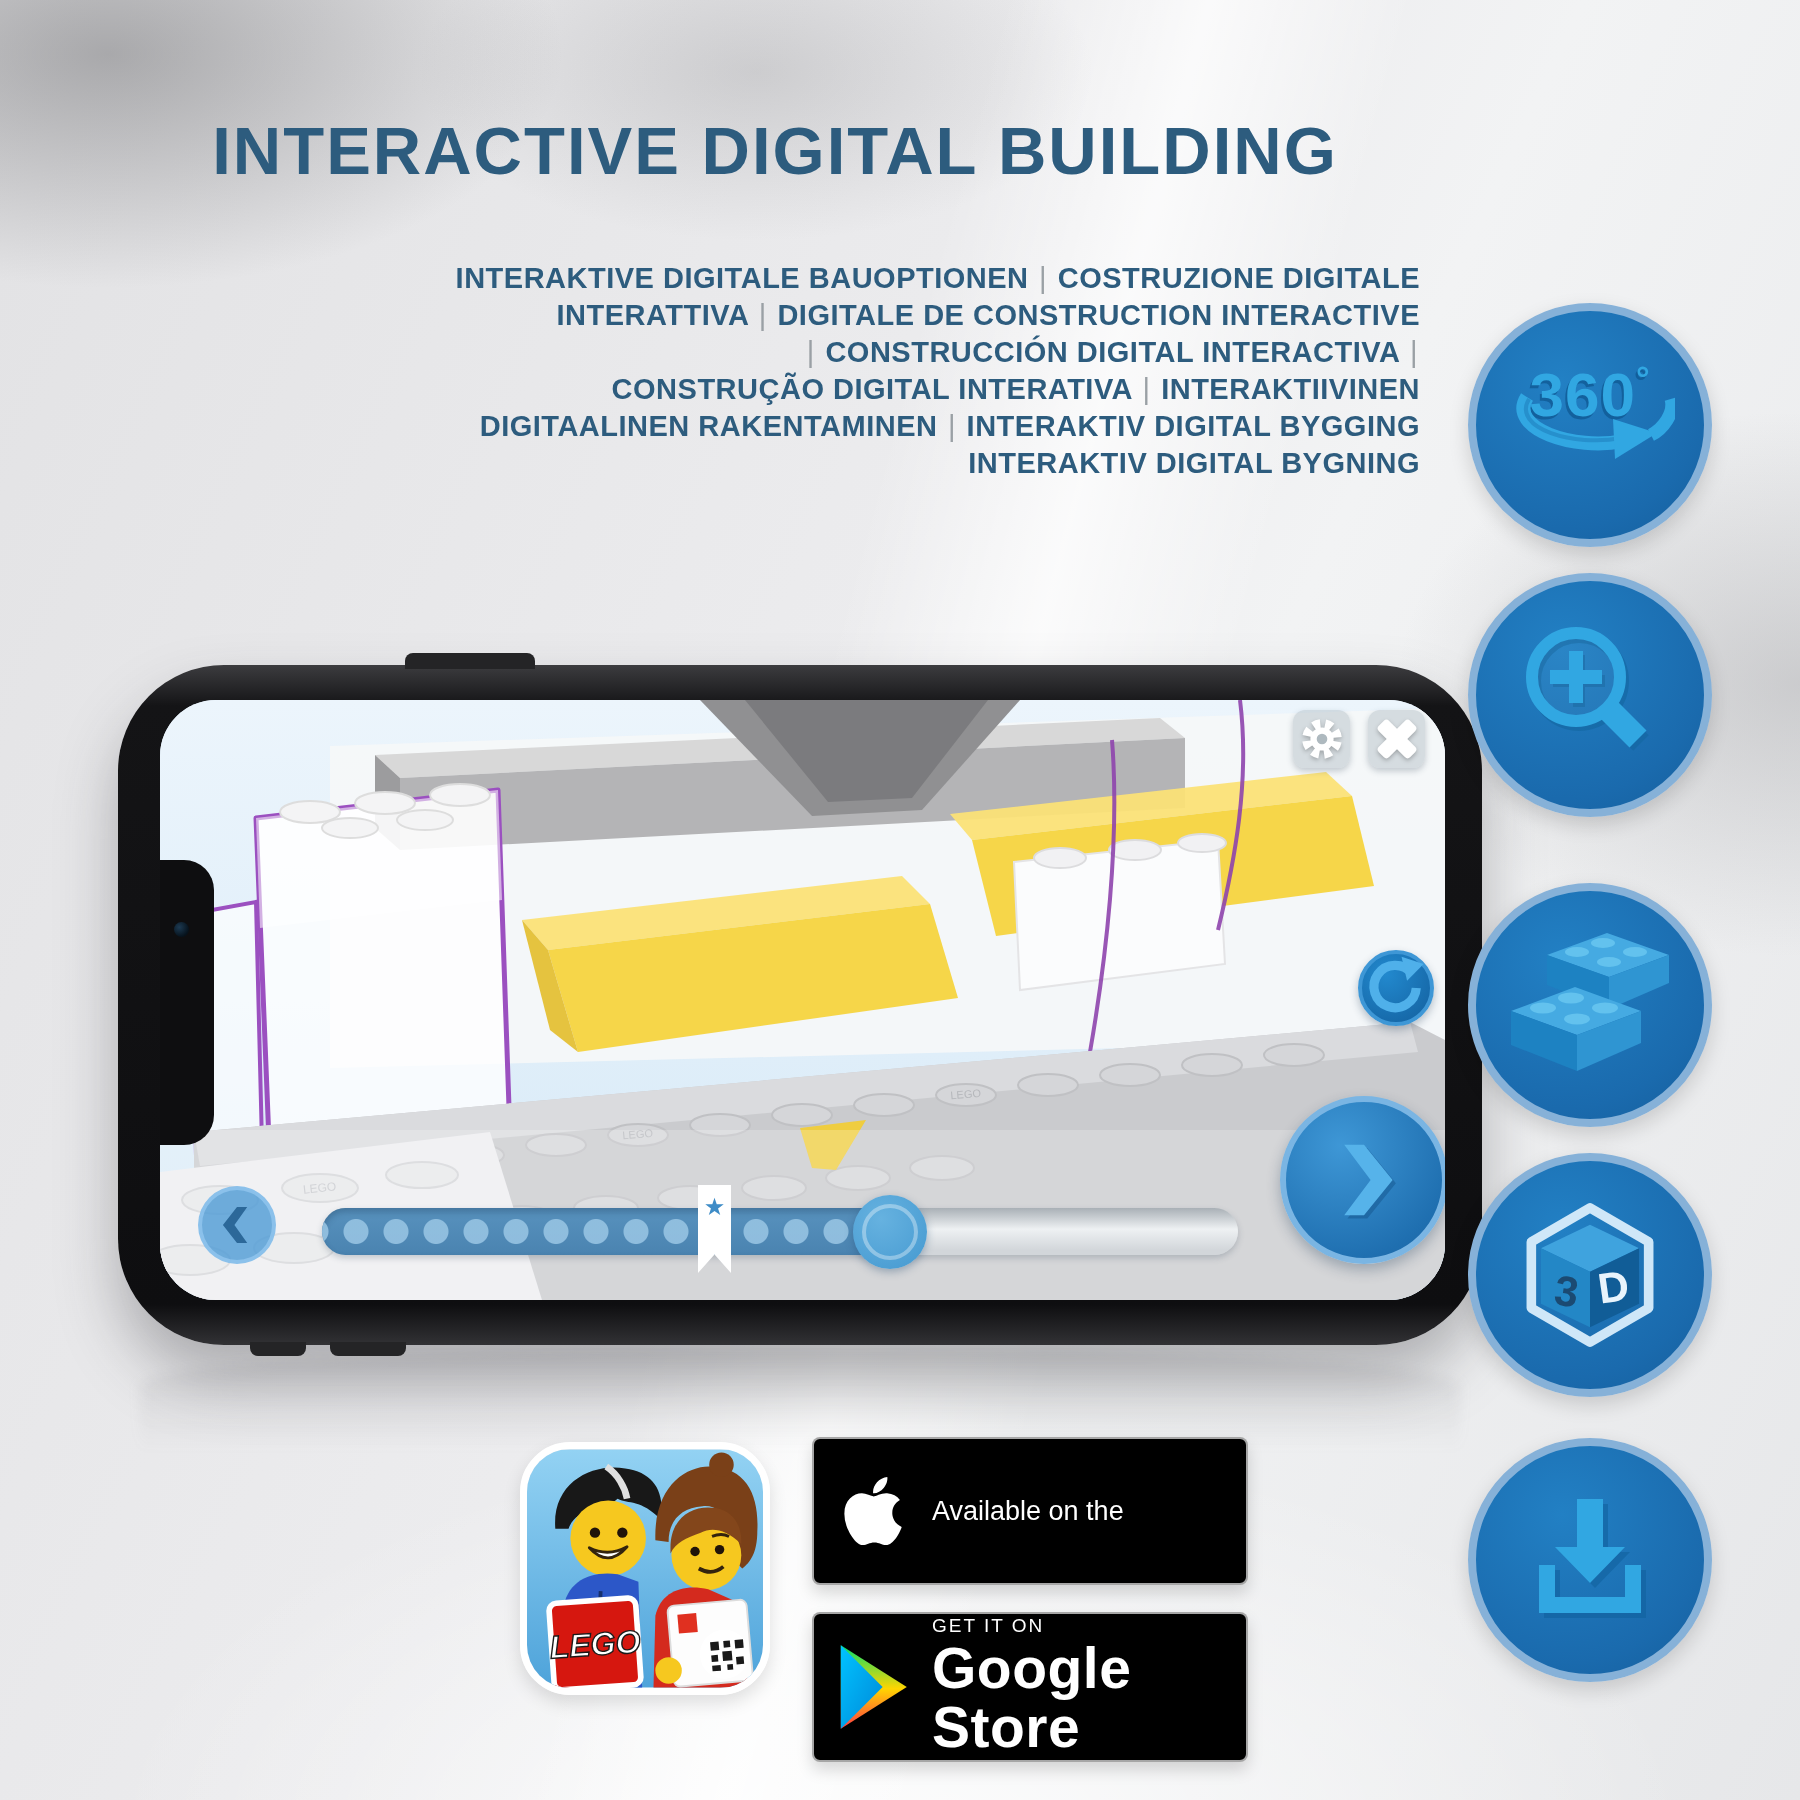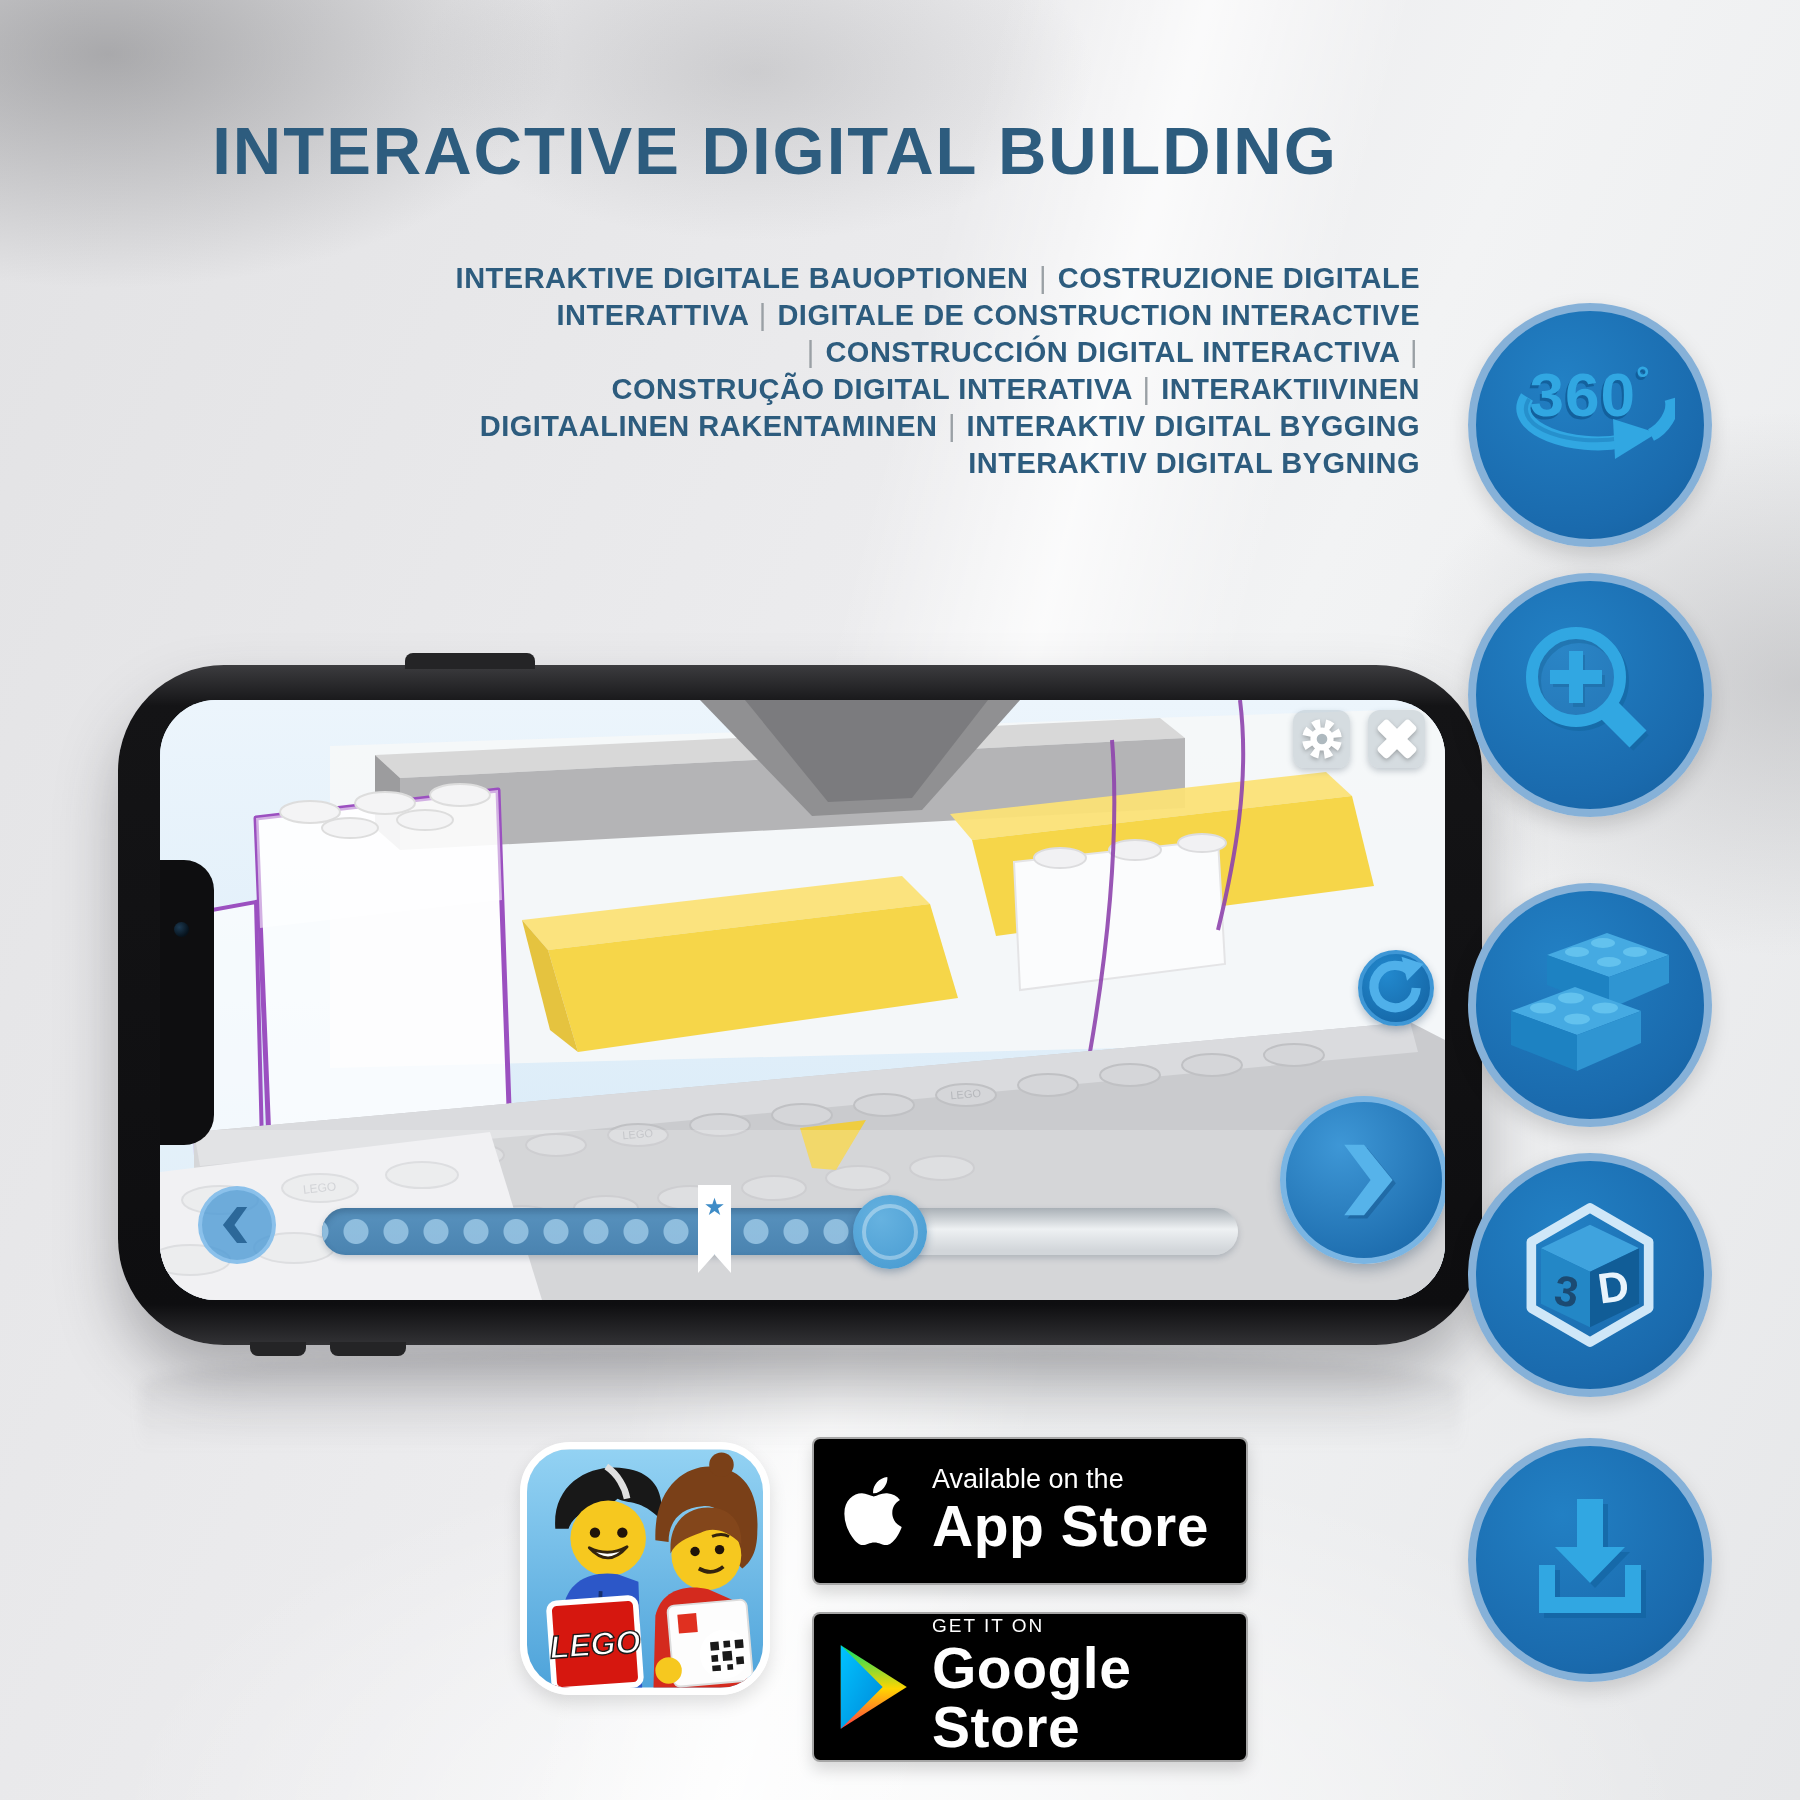--- a/index.html
+++ b/index.html
@@ -378,21 +378,20 @@
   </div>
 
   <div class="badge badge-apple">
     <span class="logo">
       <svg width="62" height="78" viewBox="0 0 384 512">
           <path fill="#fff" d="M318.7 268.7c-.2-36.7 16.4-64.4 50-84.8-18.8-26.9-47.2-41.7-84.7-44.6-35.5-2.7-74.3 20.7-88.5 20.7-15 0-49.4-19.7-76.4-19.7C63.3 141.2 4 184.8 4 273.5q0 39.3 14.4 81.2c12.8 36.7 59 126.7 107.2 125.2 25.2-.6 43-17.9 75.8-17.9 31.8 0 48.3 17.9 76.4 17.9 48.6-.7 90.4-82.5 102.6-119.3-65.2-30.7-61.7-90-61.7-91.9zm-56.6-164.2c27.3-32.4 24.8-61.9 24-72.5-24.1 1.4-52 16.4-67.9 34.9-17.5 19.8-27.8 44.3-25.6 71.9 26.1 2 49.9-11.4 69.5-34.3z"></path>
         </svg>
     </span>
     <span class="txt">
       <span class="l1">Available on the</span>
-      <span class="l2">App Store</span>
     </span>
   </div>
 
   <div class="badge badge-play">
     <span class="logo">
       <svg width="74" height="90" viewBox="0 0 92 108">
         <defs>
           <linearGradient id="gpv" x1="0" y1="0" x2="0" y2="1">
             <stop offset="0" stop-color="#00e06b"></stop>
               <stop offset=".52" stop-color="#ffd500"></stop>

